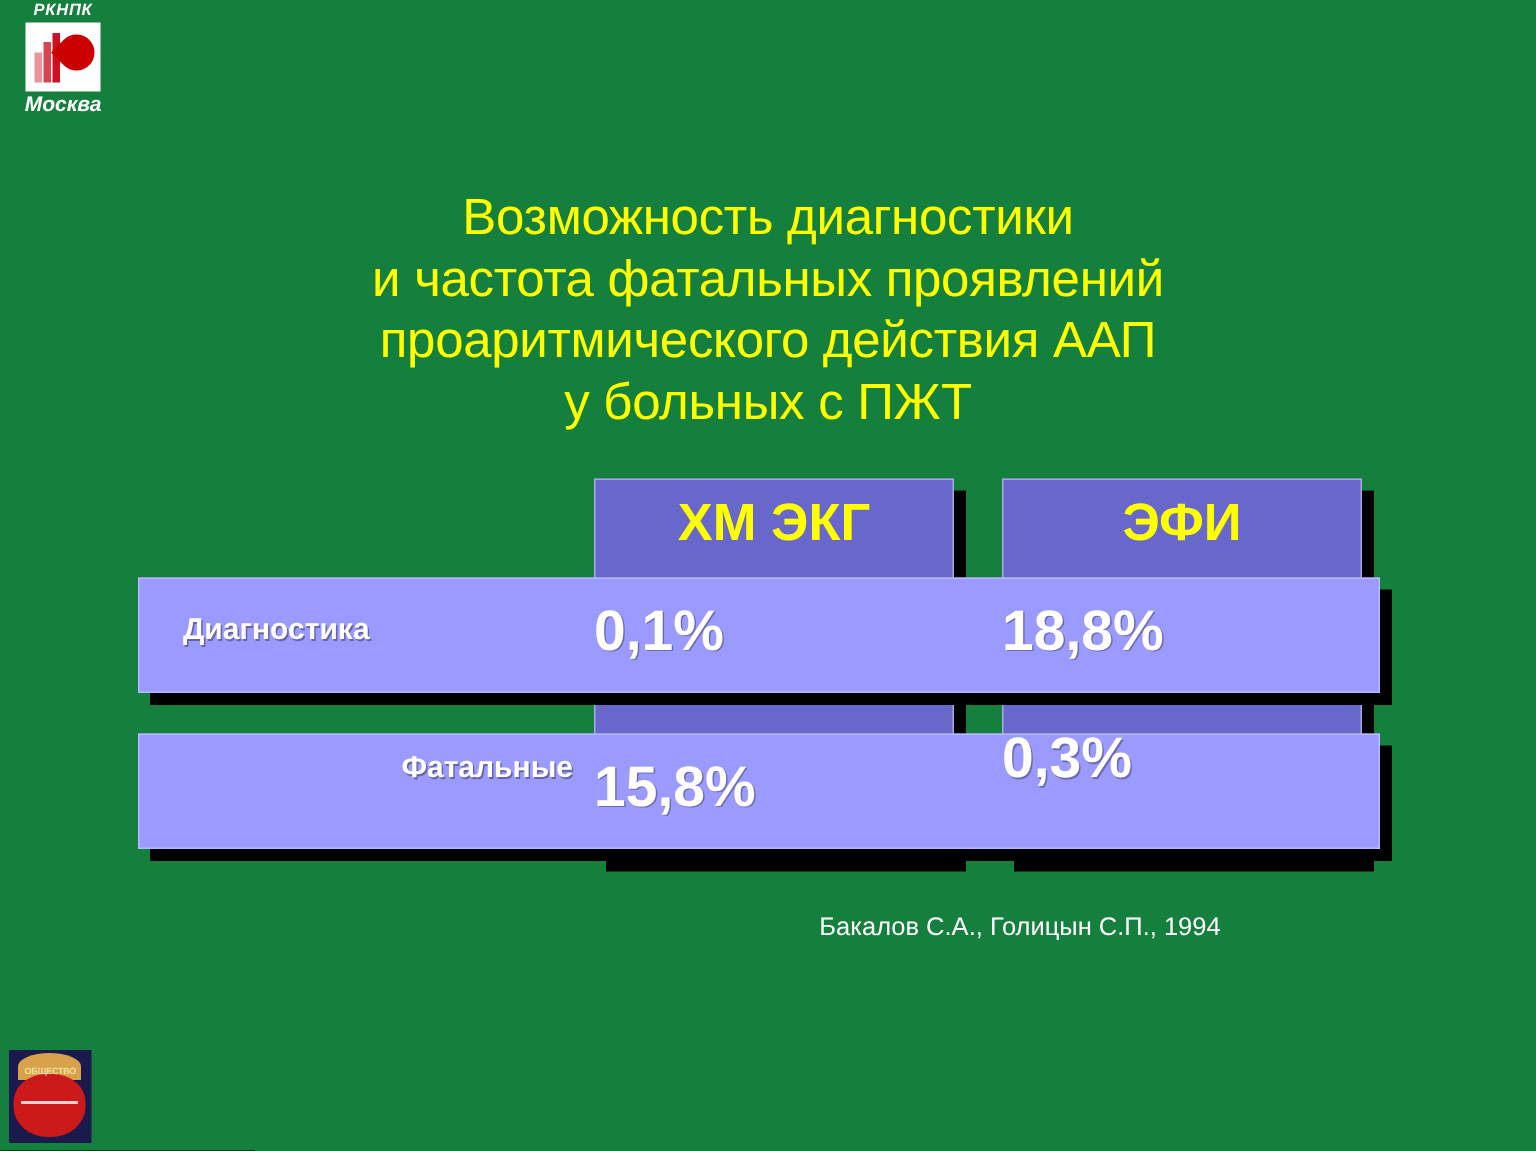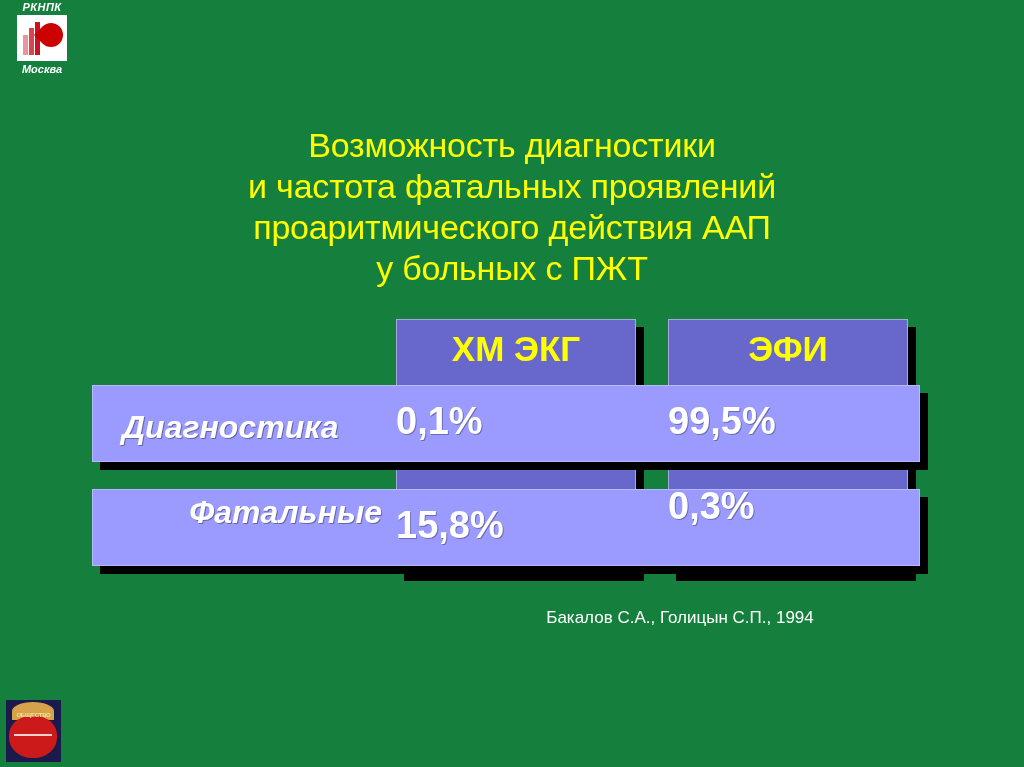--- a/index.html
+++ b/index.html
@@ -61,21 +61,21 @@
     background: #cc0000;
     border-radius: 0 50% 50% 50%;
     transform: rotate(-45deg);
   }
   #logo-top .logo-bottom-text {
     position: absolute;
     left: 0; top: 62px;
     width: 80px;
     text-align: center;
     color: #ffffff;
-    font-size: 11px;
+    font-size: 14px;
     font-weight: bold;
     font-style: italic;
     line-height: 15px;
   }
 
   
   #logo-bottom {
     position: absolute;
     left: 6px;
     top: 700px;
@@ -159,25 +159,24 @@
   }
   .row-band {
     position: absolute;
     background: #9a9aff;
     border: 1px solid #b8b8ff;
     box-sizing: border-box;
   }
   .row-label {
     position: absolute;
     color: #ffffff;
-    font-size: 32px;
+    font-size: 20px;
     font-weight: bold;
     white-space: nowrap;
     text-shadow: 1px 1px 0 rgba(0,0,0,0.35);
-    font-style: italic;
   }
   .row-label.two-line { text-align: right; line-height: 27px; }
   .cell-value {
     position: absolute;
     color: #ffffff;
     font-size: 38px;
     font-weight: bold;
     text-align: left;
     white-space: nowrap;
     text-shadow: 1px 1px 0 rgba(0,0,0,0.3);
@@ -227,21 +226,21 @@
     <div class="col-box" style="left:396px; top:319px; width:240px; height:254px;"></div>
     <div class="col-box" style="left:668px; top:319px; width:240px; height:254px;"></div>
 
     <div class="col-head-label" style="left:396px; top:329px; width:240px;">ХМ ЭКГ</div>
     <div class="col-head-label" style="left:668px; top:329px; width:240px;">ЭФИ</div>
 
     <div class="shadow" style="left:100px; top:393px; width:828px; height:77px;"></div>
     <div class="row-band" style="left:92px; top:385px; width:828px; height:77px;"></div>
     <div class="row-label" style="left:122px; top:409px; width:260px;">Диагностика</div>
     <div class="cell-value" style="left:396px; top:400px; width:240px;">0,1%</div>
-    <div class="cell-value" style="left:668px; top:400px; width:240px;">99,5%</div>
+    <div class="cell-value" style="left:668px; top:400px; width:240px;">18,8%</div>
 
     <div class="shadow" style="left:100px; top:497px; width:828px; height:77px;"></div>
     <div class="row-band" style="left:92px; top:489px; width:828px; height:77px;"></div>
     <div class="row-label two-line" style="left:122px; top:499px; width:260px;">
       <span>Фатальные</span><br>
     </div>
     <div class="cell-value" style="left:396px; top:504px; width:240px;">15,8%</div>
     <div class="cell-value" style="left:668px; top:485px; width:240px;">0,3%</div>
 
   </div>

